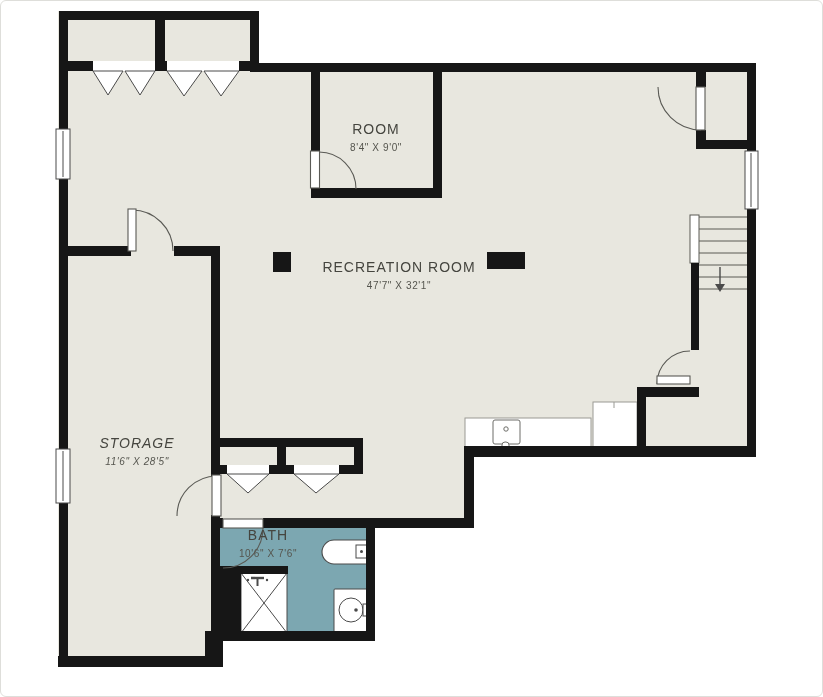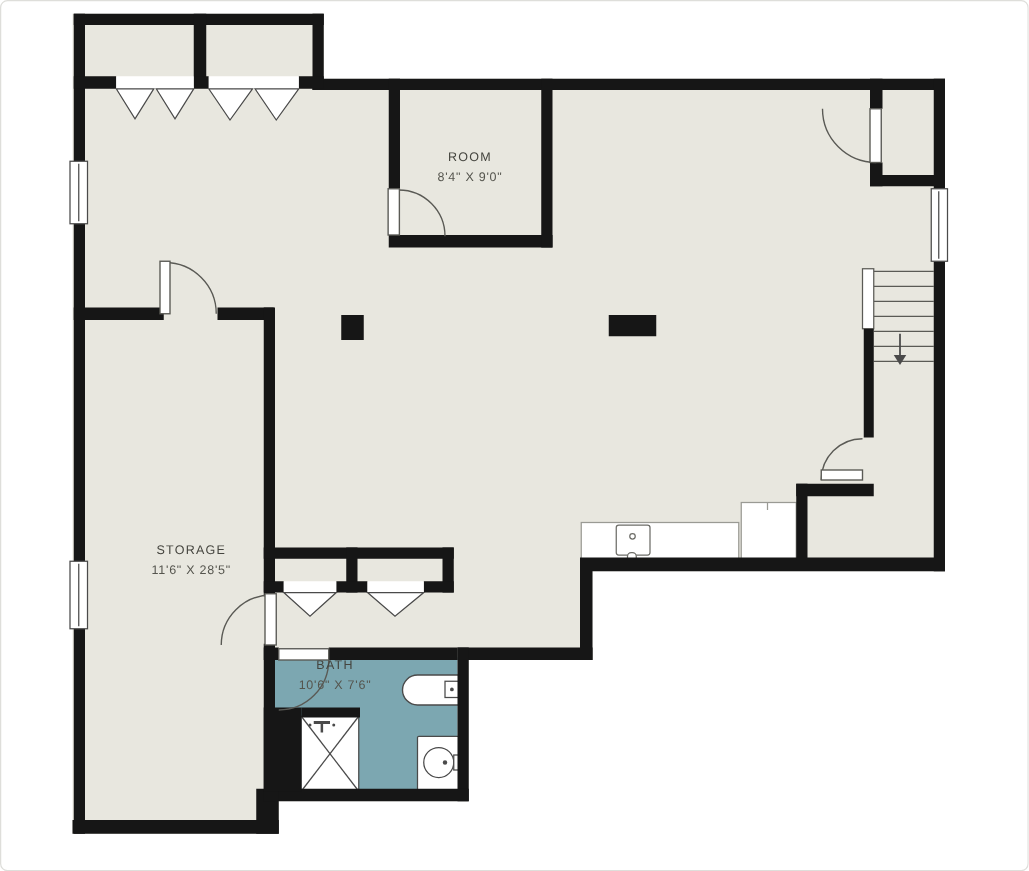--- a/index.html
+++ b/index.html
@@ -16,21 +16,21 @@
   #plan-svg{position:absolute;left:0;top:0;}
   .room-label{
     position:absolute;
     transform:translateX(-50%);
     text-align:center;
     color:#4b4b45;
     white-space:nowrap;
     pointer-events:none;
   }
   .room-name{
-    font-size:10px;
+    font-size:14px;
     letter-spacing:1px;
     color:#45453f;
   }
   .room-dim{
     font-size:10px;
     letter-spacing:.6px;
     margin-top:5px;
     color:#55554e;
   }
 </style>
@@ -183,22 +183,26 @@
       <polygon points="226,473 247,492 268,473"></polygon>
       <polygon points="293,473 315,492 338,473"></polygon>
     </g>
   </svg>
 
   <div class="room-label" style="left:375px;top:120px;">
     <div class="room-name">ROOM</div>
     <div class="room-dim">8'4" X 9'0"</div>
   </div>
 
-
-  <div class="room-label" style="left:152px;top:434px;">
+  <div class="room-label" style="left:398px;top:258px;">
+    <div class="room-name">RECREATION ROOM</div>
+    <div class="room-dim">47'7" X 32'1"</div>
+  </div>
+
+  <div class="room-label" style="left:136px;top:434px;font-style:italic;">
     <div class="room-name">STORAGE</div>
     <div class="room-dim">11'6" X 28'5"</div>
   </div>
 
   <div class="room-label" style="left:267px;top:526px;">
     <div class="room-name">BATH</div>
     <div class="room-dim">10'6" X 7'6"</div>
   </div>
 
 </div>

